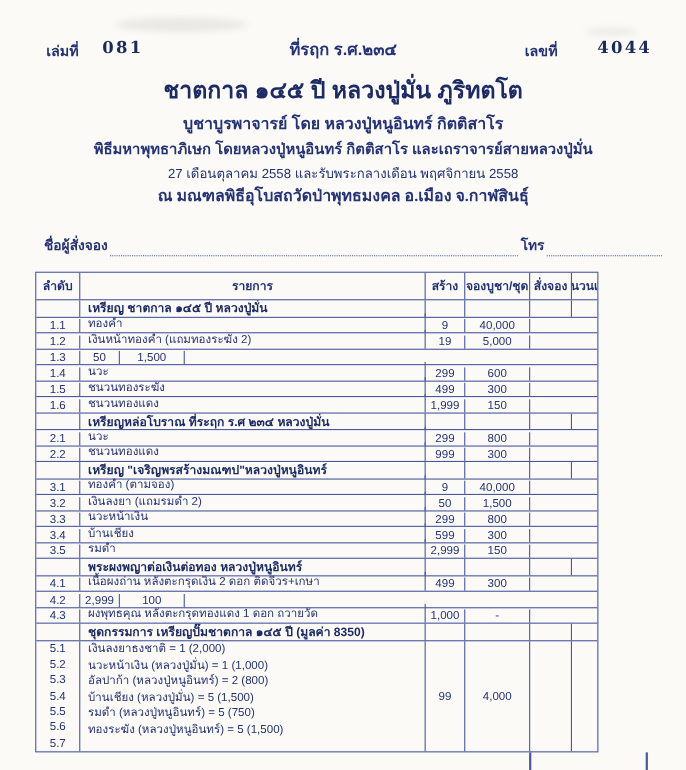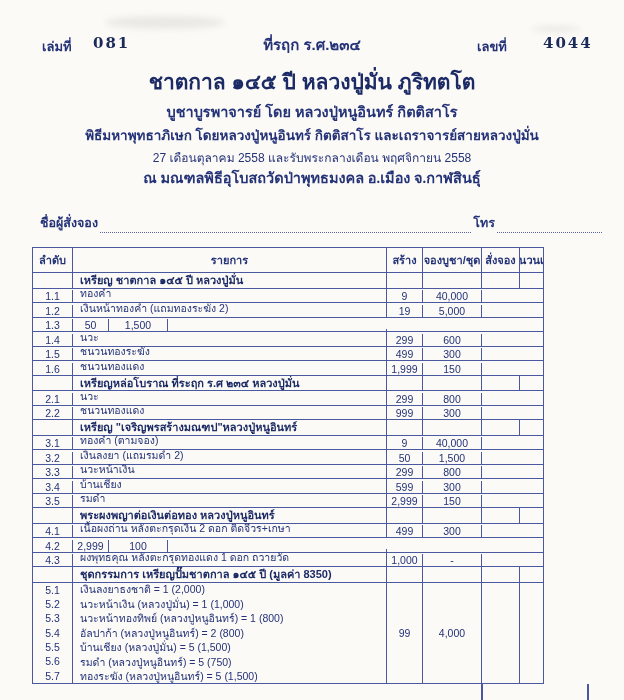--- a/index.html
+++ b/index.html
@@ -277,21 +277,20 @@
           <div class="ln">5.2</div>
           <div class="ln">5.3</div>
           <div class="ln">5.4</div>
           <div class="ln">5.5</div>
           <div class="ln">5.6</div>
           <div class="ln">5.7</div>
         </div>
         <div class="c c2 stack">
           <div class="ln left">เงินลงยาธงชาติ = 1 (2,000)</div>
           <div class="ln left">นวะหน้าเงิน (หลวงปู่มั่น) = 1 (1,000)</div>
-          <div class="ln left">นวะหน้าทองทิพย์ (หลวงปู่หนูอินทร์) = 1 (800)</div>
           <div class="ln left">อัลปาก้า (หลวงปู่หนูอินทร์) = 2 (800)</div>
           <div class="ln left">บ้านเชียง (หลวงปู่มั่น) = 5 (1,500)</div>
           <div class="ln left">รมดำ (หลวงปู่หนูอินทร์) = 5 (750)</div>
           <div class="ln left">ทองระฆัง (หลวงปู่หนูอินทร์) = 5 (1,500)</div>
         </div>
         <div class="c c3 numtxt">99</div>
         <div class="c c4 numtxt">4,000</div>
         <div class="c c5 numtxt"></div>
         <div class="c c6 numtxt"></div>
       </div>

